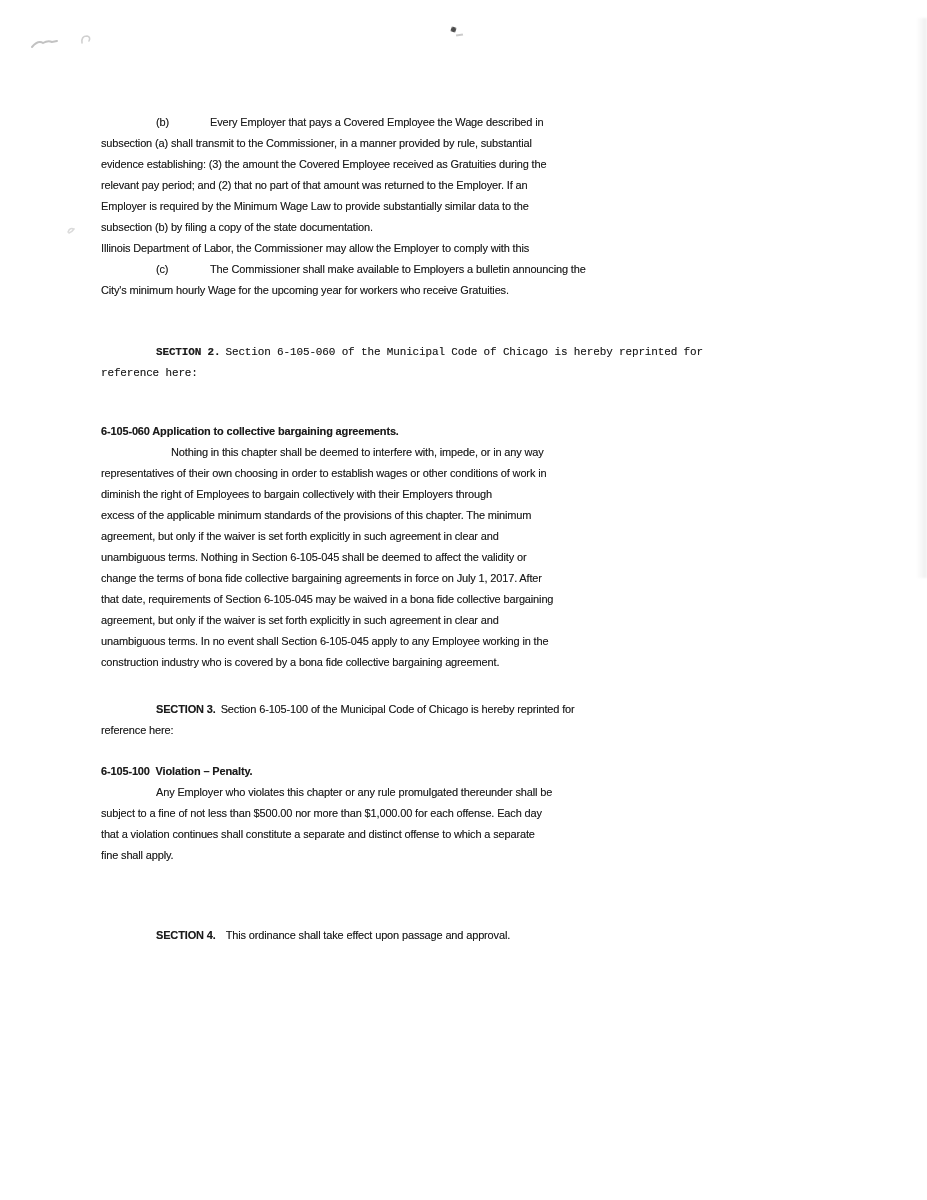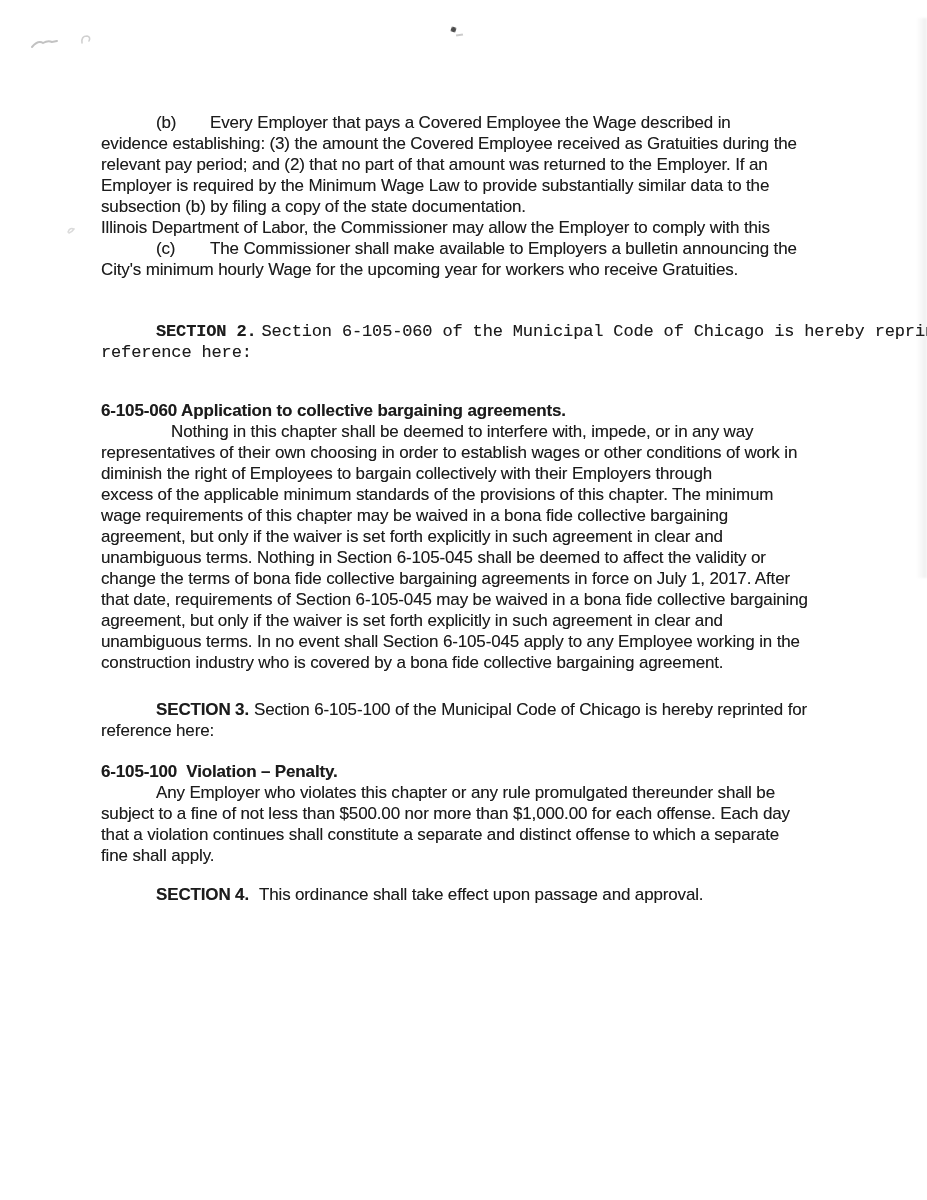--- a/index.html
+++ b/index.html
@@ -10,37 +10,37 @@
     background: #ffffff;
     overflow: hidden;
     font-family: "Liberation Sans", "DejaVu Sans", sans-serif;
     color: #1c1c1c;
   }
   .content {
     position: absolute;
     left: 101px;
     top: 112px;
     width: 760px;
-    font-size: 17px;
+    font-size: 11px;
     line-height: 21px;
     letter-spacing: -0.15px;
     text-shadow: 0 0 0.6px rgba(30,30,30,0.45);
   }
   .line { white-space: pre; height: 21px; }
   .bold { font-weight: bold; }
   .fl55 { padding-left: 55px; }   
   .fl70 { padding-left: 70px; }   
   .marker { display: inline-block; width: 54px; }
   .after-label  { margin-left: 5px; }
   .after-label2 { margin-left: 10px; }
   .mt-sec2 { margin-top: 41px; font-family: Liberation Mono, monospace; }
   .mt-h060 { margin-top: 37px; }
   .mt-sec3 { margin-top: 26px; }
   .mt-h100 { margin-top: 20px; }
-  .mt-sec4 { margin-top: 18px; }
+  .mt-sec4 { margin-top: 59px; }
 
   
   .artifact { position: absolute; pointer-events: none; }
   .smudge-1 { left: 31px; top: 35px; opacity: 0.75; filter: blur(0.6px); }
   .smudge-2 { left: 79px; top: 33px; opacity: 0.7; filter: blur(0.6px); }
   .speck-dot {
     left: 451px; top: 27px; width: 5px; height: 5px;
     background: #4d4d4d; border-radius: 1.5px; transform: rotate(18deg);
     filter: blur(0.3px);
   }
@@ -72,20 +72,21 @@
   <div class="artifact speck-tail"></div>
   <svg class="artifact margin-mark" width="12" height="12" viewBox="0 0 12 12">
     <path d="M2,8 Q4,3 8,5 Q6,8 3,9" fill="none" stroke="#c3c3c3" stroke-width="1.5" stroke-linecap="round"></path>
   </svg>
   <div class="edge-shadow"></div>
 
   <div class="content">
 
     <div class="para">
       <div class="line fl55"><span class="marker">(b)</span><span>Every Employer that pays a Covered Employee the Wage described in</span></div>
+      <div class="line">subsection (a) shall transmit to the Commissioner, in a manner provided by rule, substantial</div>
       <div class="line">evidence establishing: (3) the amount the Covered Employee received as Gratuities during the</div>
       <div class="line">relevant pay period; and (2) that no part of that amount was returned to the Employer. If an</div>
       <div class="line">Employer is required by the Minimum Wage Law to provide substantially similar data to the</div>
       <div class="line">subsection (b) by filing a copy of the state documentation.</div>
       <div class="line">Illinois Department of Labor, the Commissioner may allow the Employer to comply with this</div>
     </div>
 
     <div class="para">
       <div class="line fl55"><span class="marker">(c)</span><span>The Commissioner shall make available to Employers a bulletin announcing the</span></div>
       <div class="line">City's minimum hourly Wage for the upcoming year for workers who receive Gratuities.</div>
@@ -96,21 +97,20 @@
       <div class="line">reference here:</div>
     </div>
 
     <div class="line bold mt-h060">6-105-060 Application to collective bargaining agreements.</div>
 
     <div class="para">
       <div class="line fl70">Nothing in this chapter shall be deemed to interfere with, impede, or in any way</div>
       <div class="line">representatives of their own choosing in order to establish wages or other conditions of work in</div>
       <div class="line">diminish the right of Employees to bargain collectively with their Employers through</div>
       <div class="line">excess of the applicable minimum standards of the provisions of this chapter. The minimum</div>
-      <div class="line">wage requirements of this chapter may be waived in a bona fide collective bargaining</div>
       <div class="line">agreement, but only if the waiver is set forth explicitly in such agreement in clear and</div>
       <div class="line">unambiguous terms. Nothing in Section 6-105-045 shall be deemed to affect the validity or</div>
       <div class="line">change the terms of bona fide collective bargaining agreements in force on July 1, 2017. After</div>
       <div class="line">that date, requirements of Section 6-105-045 may be waived in a bona fide collective bargaining</div>
       <div class="line">agreement, but only if the waiver is set forth explicitly in such agreement in clear and</div>
       <div class="line">unambiguous terms. In no event shall Section 6-105-045 apply to any Employee working in the</div>
       <div class="line">construction industry who is covered by a bona fide collective bargaining agreement.</div>
     </div>
 
     <div class="para mt-sec3">

